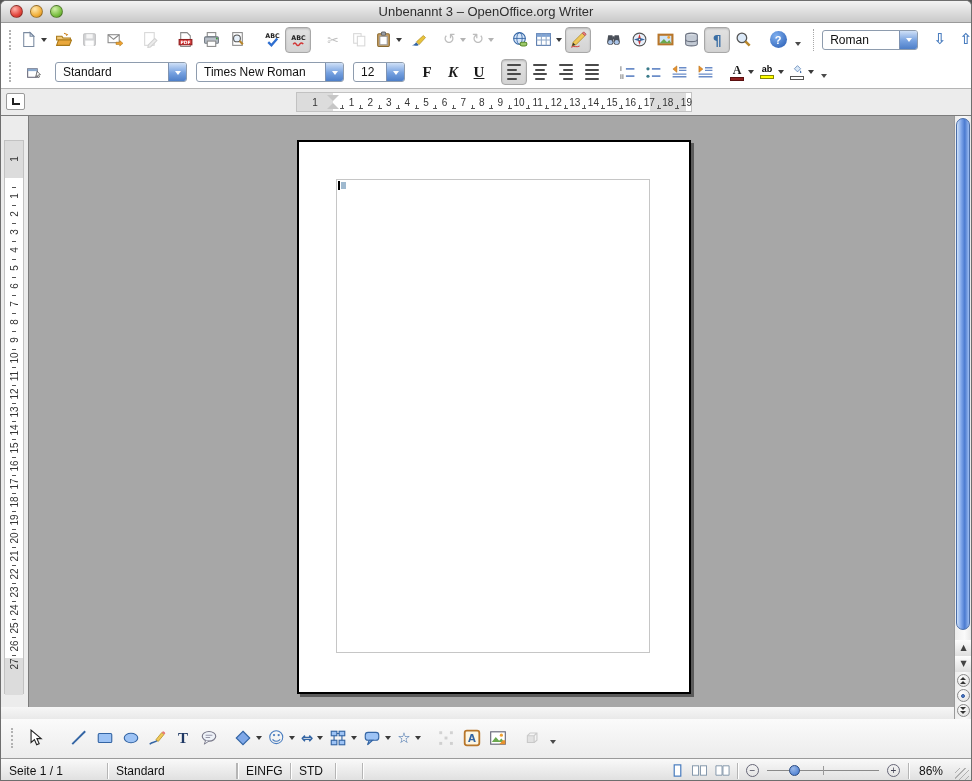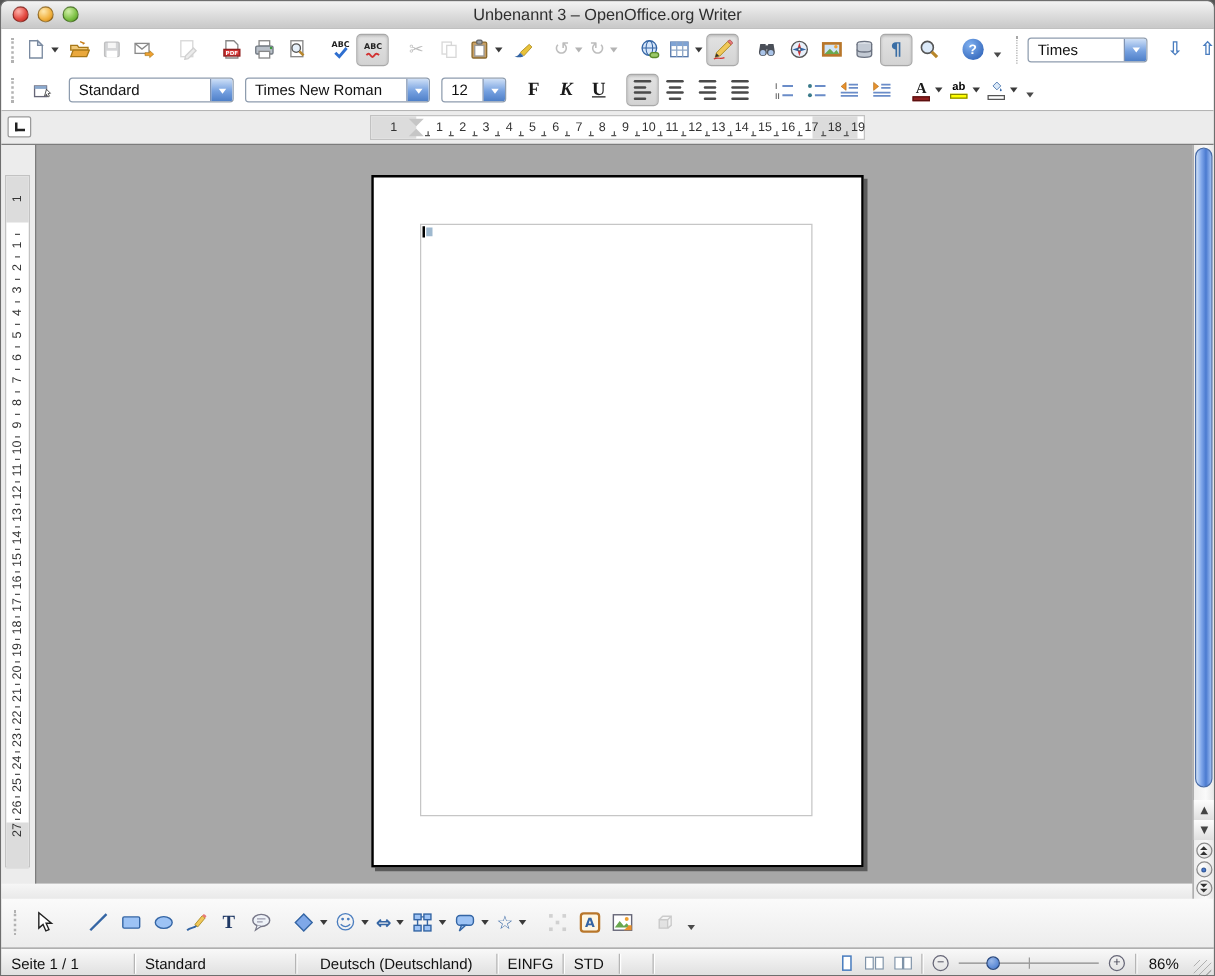--- a/index.html
+++ b/index.html
@@ -276,21 +276,21 @@
       </span>
     <span class="gap"></span>
     <span class="tbtn">
         <span style="width:17px;height:17px;border-radius:50%;background:radial-gradient(circle at 35% 30%,#7fb0f0,#2458b0);color:#fff;font-weight:bold;font-size:11px;display:flex;align-items:center;justify-content:center;">?</span>
       </span>
     <span class="more">
         <b></b>
       </span>
     <span class="dotsep"></span>
     <span class="combo" style="width:96px;">
-      <span class="val">Times</span>
+      <span class="val">Roman</span>
       <span class="dd">
           <b></b>
         </span>
     </span>
     <span class="gap"></span>
     <span class="tbtn">
         <span class="glyph" style="font-size:15px;font-weight:bold;color:#4a7dbf;">⇩</span>
       </span>
     <span class="tbtn">
         <span class="glyph" style="font-size:15px;font-weight:bold;color:#4a7dbf;">⇧</span>
@@ -684,21 +684,20 @@
     <span class="more">
         <b></b>
       </span>
   </div>
 
   <div class="statusbar">
     <span class="cell" style="width:106px;">Seite 1 / 1</span>
     <span class="csep"></span>
     <span class="cell" style="width:128px;">Standard</span>
     <span class="csep"></span>
-    <span class="cell" style="width:160px;justify-content:center;">Deutsch (Deutschland)</span>
     <span class="csep"></span>
     <span class="cell" style="width:52px;">EINFG</span>
     <span class="csep"></span>
     <span class="cell" style="width:44px;">STD</span>
     <span class="csep"></span>
     <span class="cell" style="width:26px;"></span>
     <span class="csep"></span>
     <span class="spacer"></span>
     <span class="cell" style="gap:6px;padding:0 6px;">
       <svg style="width:15px;height:15px;" viewBox="0 0 16 16">

